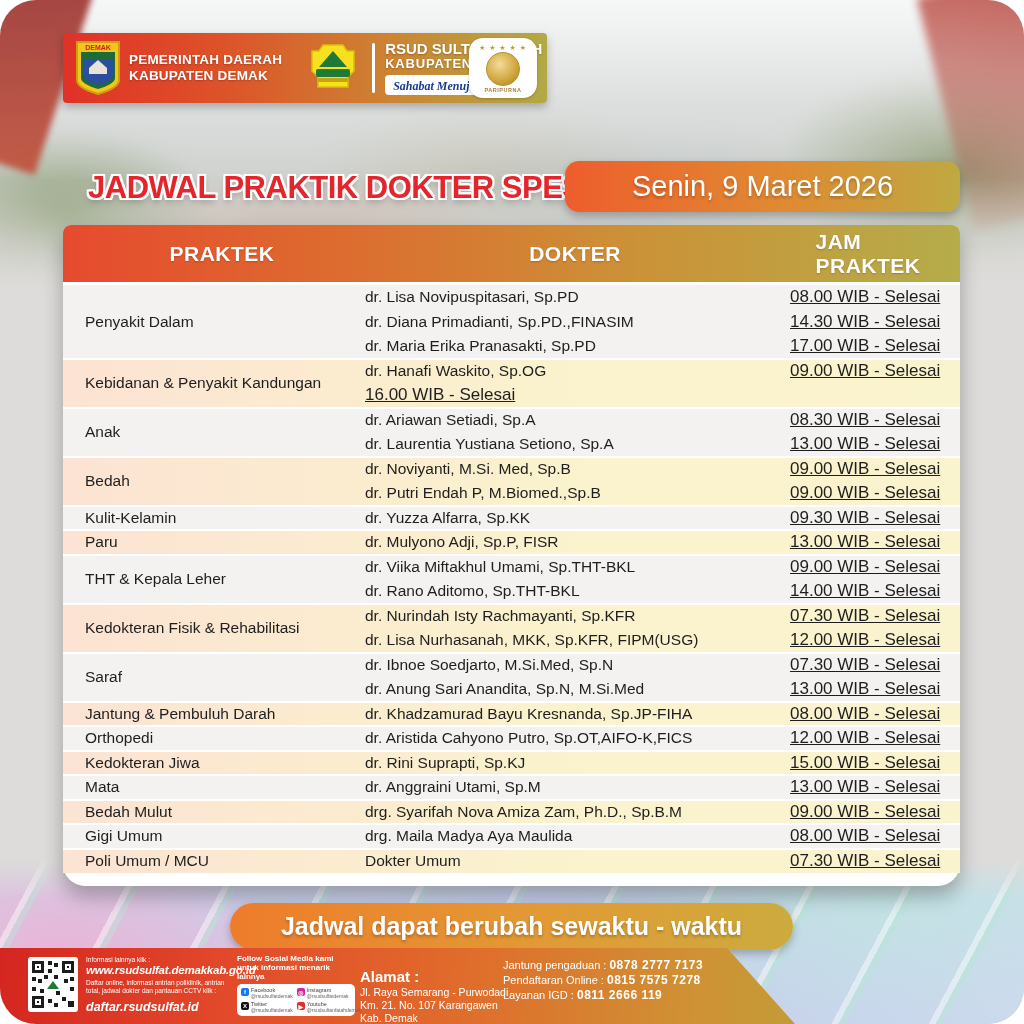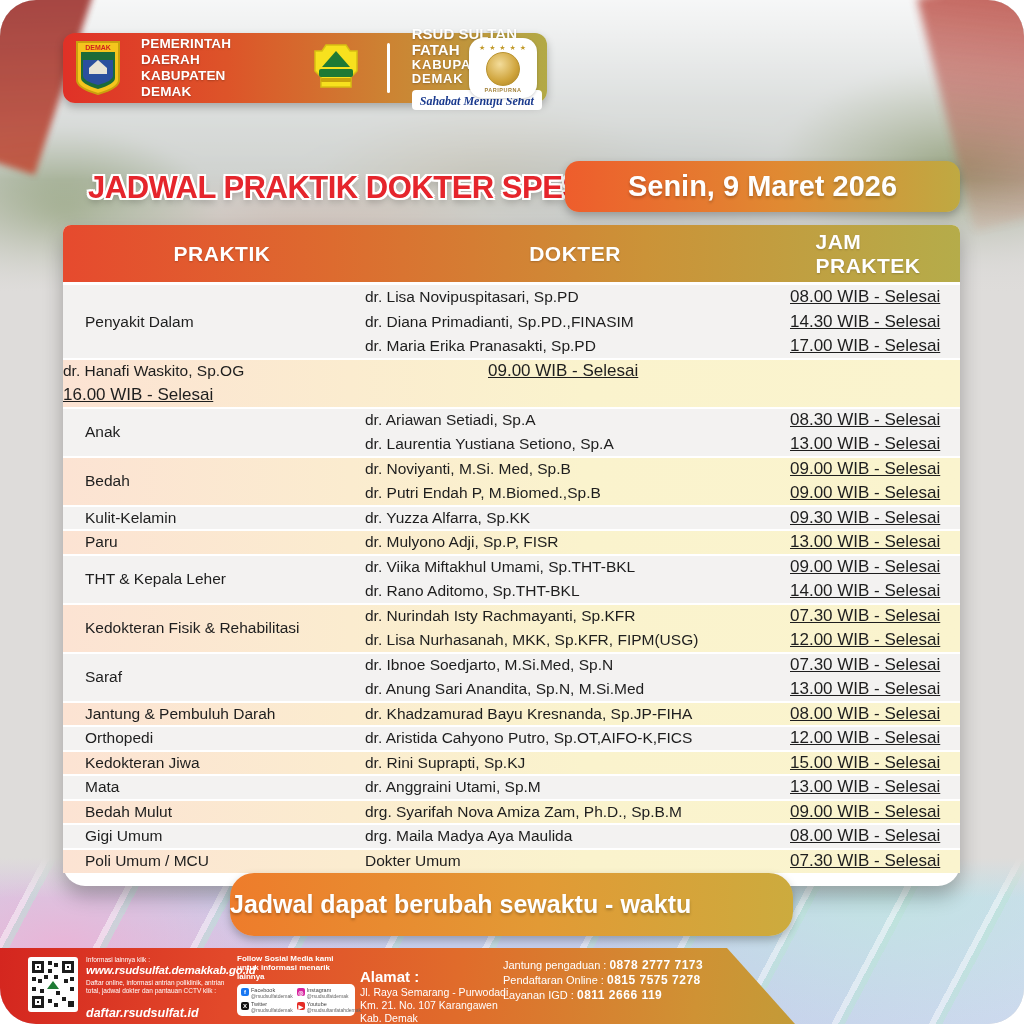--- a/index.html
+++ b/index.html
@@ -22,23 +22,23 @@
   .bottom-band{position:absolute;left:0;top:858px;width:1024px;height:166px;
     background:
       repeating-linear-gradient(118deg, rgba(255,255,255,0) 0 38px, rgba(255,255,255,.45) 38px 44px, rgba(186,228,214,.5) 44px 50px, rgba(255,255,255,0) 50px 86px),
       radial-gradient(300px 160px at 6% 55%, #efaed3cc, transparent 75%),
       radial-gradient(260px 140px at 24% 90%, #e6b9ddaa, transparent 75%),
       radial-gradient(420px 200px at 86% 20%, #bfeadfb3, transparent 75%),
       linear-gradient(100deg,#d3cfe6 0%, #c8cfec 30%, #c4cdeb 60%, #cdd9ee 100%);}
   .bottom-band-fade{position:absolute;left:0;top:858px;width:1024px;height:40px;background:linear-gradient(#dedcda, rgba(222,220,218,0));}
 
   
-  .header-bar{position:absolute;left:63px;top:33px;width:484px;height:70px;border-radius:12px;
+  .header-bar{position:absolute;left:63px;top:33px;width:484px;height:70px;border-radius:4px;
     background:linear-gradient(90deg,#e03127 0%, #dd5429 34%, #cc8433 68%, #b2a946 100%);
-    box-shadow:0 4px 8px rgba(0,0,0,.25);display:flex;align-items:center;gap:12px;}
+    box-shadow:0 4px 8px rgba(0,0,0,.25);display:flex;align-items:center;}
   .crest{width:46px;height:56px;margin-left:12px;position:relative;flex:0 0 auto;}
   .crest svg{display:block;}
   .org-text{margin-left:8px;color:#fff;font-weight:bold;font-size:13.5px;line-height:16px;letter-spacing:.2px;text-shadow:0 1px 2px rgba(0,0,0,.25);}
   .rsf-logo{width:50px;height:50px;margin-left:26px;flex:0 0 auto;position:relative;}
   .vdivider{width:3px;height:50px;background:#fff;margin:0 10px 0 14px;border-radius:2px;flex:0 0 auto;}
   .hosp-block{display:flex;flex-direction:column;}
   .hosp-line1{color:#fff;font-weight:bold;font-size:15px;line-height:16px;text-shadow:0 1px 2px rgba(0,0,0,.25);}
   .hosp-line2{color:#fff;font-weight:bold;font-size:13px;line-height:14px;letter-spacing:.8px;text-shadow:0 1px 2px rgba(0,0,0,.25);}
   .motto-pill{margin-top:4px;background:#fff;border-radius:4px;padding:1px 8px;align-self:flex-start;}
   .motto-pill span{font-family:"Liberation Serif",serif;font-style:italic;font-weight:bold;font-size:12px;color:#1a3a8e;}
@@ -46,55 +46,55 @@
   .stars{font-size:7px;color:#c29a2a;letter-spacing:1px;line-height:7px;}
   .medal{width:32px;height:32px;border-radius:50%;margin:1px 0;background:radial-gradient(circle at 40% 35%, #f3dc9a, #cfa43c 60%, #a87e22);border:1px solid #b8922f;}
   .paripurna-label{font-size:5.5px;color:#a3823a;font-weight:bold;letter-spacing:.5px;}
 
   
   .page-title{position:absolute;left:88px;top:170px;font-size:31px;font-weight:bold;letter-spacing:-.5px;color:#e5252c;
     text-shadow:-2px -2px 0 #fff,2px -2px 0 #fff,-2px 2px 0 #fff,2px 2px 0 #fff,0 -2px 0 #fff,0 2px 0 #fff,-2px 0 0 #fff,2px 0 0 #fff,0 4px 6px rgba(0,0,0,.25);}
   .date-badge{position:absolute;left:565px;top:161px;width:395px;height:51px;border-radius:14px;
     background:linear-gradient(90deg,#ee5d2c 0%, #e08a32 55%, #bfa942 100%);
     box-shadow:0 4px 8px rgba(0,0,0,.25);display:flex;align-items:center;justify-content:center;}
-  .date-badge span{color:#fff;font-weight:bold;font-size:29px;text-shadow:0 2px 3px rgba(0,0,0,.25);}
+  .date-badge span{color:#fff;font-weight:normal;font-size:29px;text-shadow:0 2px 3px rgba(0,0,0,.25);}
 
   
   .card{position:absolute;left:63px;top:225px;width:897px;height:661px;background:#fff;border-radius:8px 8px 22px 22px;box-shadow:0 10px 20px rgba(0,0,0,.28);}
   .table-head{position:relative;height:57px;border-radius:8px 8px 0 0;
     background:linear-gradient(90deg,#e64a2e 0%, #dd6b2f 30%, #cb9338 65%, #b5ac4a 100%);}
   .table-head span{position:absolute;top:50%;transform:translate(-50%,-50%);color:#fff;font-weight:bold;font-size:21px;letter-spacing:.5px;text-shadow:0 1px 2px rgba(0,0,0,.2);}
   .th-klinik{left:159px;} .th-dokter{left:512px;} .th-jam{left:805px;}
   .table-body{margin-top:3px;}
   .group{display:flex;position:relative;}
   .group + .group::after{content:'';position:absolute;left:0;top:-1px;width:100%;height:2px;background:#fff;}
   .group.plain{background:#f3f2f1;}
   .group.tinted{background:linear-gradient(90deg,#fce3d3 0%, #fbeccf 32%, #faf3cd 58%, #faf4ce 100%);}
   .clinic-cell{width:302px;display:flex;align-items:center;padding-left:22px;box-sizing:border-box;font-size:15.5px;color:#1e1e1e;}
   .lines{flex:1;display:flex;flex-direction:column;}
   .line{height:24.5px;display:flex;align-items:center;}
   .doc-cell{width:425px;font-size:15.5px;color:#1e1e1e;}
   .time-cell{flex:1;font-size:17px;color:#1e1e1e;text-decoration:underline;}
 
   
-  .notice-pill{position:absolute;left:230px;top:873px;width:563px;height:63px;border-radius:24px;
+  .notice-pill{position:absolute;left:230px;top:903px;width:563px;height:47px;border-radius:24px;
     background:linear-gradient(90deg,#ee7c2b 0%, #e29a35 55%, #ccab3e 100%);
-    box-shadow:0 4px 8px rgba(0,0,0,.25);display:flex;align-items:center;justify-content:flex-start;}
+    box-shadow:0 4px 8px rgba(0,0,0,.25);display:flex;align-items:center;justify-content:center;}
   .notice-pill span{color:#fff;font-weight:bold;font-size:25px;text-shadow:0 2px 3px rgba(0,0,0,.25);}
 
   
   .footer{position:absolute;left:0;top:948px;width:1024px;height:76px;
     clip-path:polygon(0 0, 727px 0, 795px 76px, 0 76px);
     background:linear-gradient(95deg,#d4261f 0%, #e2492a 22%, #e06c2b 45%, #cf9234 68%, #b2a83d 92%);}
   .qr-box{position:absolute;left:28px;top:9px;width:50px;height:55px;background:#fff;border-radius:3px;padding:2px;box-sizing:border-box;}
   .info-block{position:absolute;left:86px;top:8px;width:152px;color:#fff;}
   .tiny-label{font-size:6.5px;line-height:8px;}
   .site-link{font-size:11.5px;font-weight:bold;font-style:italic;line-height:13px;letter-spacing:-.2px;}
   .tiny-note{font-size:6.5px;line-height:7.5px;margin-top:2px;width:150px;}
-  .reg-link{font-size:12.5px;font-weight:bold;font-style:italic;margin-top:12px;}
+  .reg-link{font-size:12.5px;font-weight:bold;font-style:italic;margin-top:6px;}
   .social-block{position:absolute;left:237px;top:6px;width:118px;}
   .social-heading{color:#fff;font-weight:bold;font-size:8px;line-height:9px;}
   .social-box{margin-top:3px;background:#fff;border-radius:5px;padding:3px 4px;display:grid;grid-template-columns:1fr 1fr;gap:2px 4px;}
   .social-item{display:flex;align-items:flex-start;gap:2px;}
   .social-ico{width:8px;height:8px;border-radius:2px;flex:0 0 auto;display:flex;align-items:center;justify-content:center;color:#fff;font-size:6px;font-weight:bold;margin-top:1px;}
   .ico-fb{background:#1877f2;} .ico-ig{background:#d6249f;} .ico-tw{background:#111;} .ico-yt{background:#e52d27;}
   .social-txt .p{font-size:5.5px;color:#444;line-height:6px;}
   .social-txt .h{font-size:5px;color:#666;line-height:6px;}
   .addr-block{position:absolute;left:360px;top:20px;color:#fff;}
   .addr-label{font-weight:bold;font-size:15px;line-height:18px;}
@@ -154,21 +154,21 @@
     </div>
   </div>
 
   <div class="page-title">JADWAL PRAKTIK DOKTER SPESIALIS</div>
   <div class="date-badge">
     <span>Senin, 9 Maret 2026</span>
   </div>
 
   <div class="card">
     <div class="table-head">
-      <span class="th-klinik">PRAKTIK</span>
+      <span class="th-klinik">PRAKTEK</span>
       <span class="th-dokter">DOKTER</span>
       <span class="th-jam">JAM PRAKTEK</span>
     </div>
     <div class="table-body">
         <div class="group plain">
     <div class="clinic-cell">Penyakit Dalam</div>
     <div class="lines">
             <div class="line">
     <div class="doc-cell">dr. Lisa Novipuspitasari, Sp.PD</div>
     <div class="time-cell">08.00 WIB - Selesai</div>
@@ -177,20 +177,21 @@
     <div class="doc-cell">dr. Diana Primadianti, Sp.PD.,FINASIM</div>
     <div class="time-cell">14.30 WIB - Selesai</div>
   </div>
             <div class="line">
     <div class="doc-cell">dr. Maria Erika Pranasakti, Sp.PD</div>
     <div class="time-cell">17.00 WIB - Selesai</div>
   </div>
           </div>
   </div>
         <div class="group tinted">
+    <div class="clinic-cell">Kebidanan &amp; Penyakit Kandungan</div>
     <div class="lines">
             <div class="line">
     <div class="doc-cell">dr. Hanafi Waskito, Sp.OG</div>
     <div class="time-cell">09.00 WIB - Selesai</div>
   </div>
             <div class="line">
     <div class="time-cell">16.00 WIB - Selesai</div>
   </div>
           </div>
   </div>

